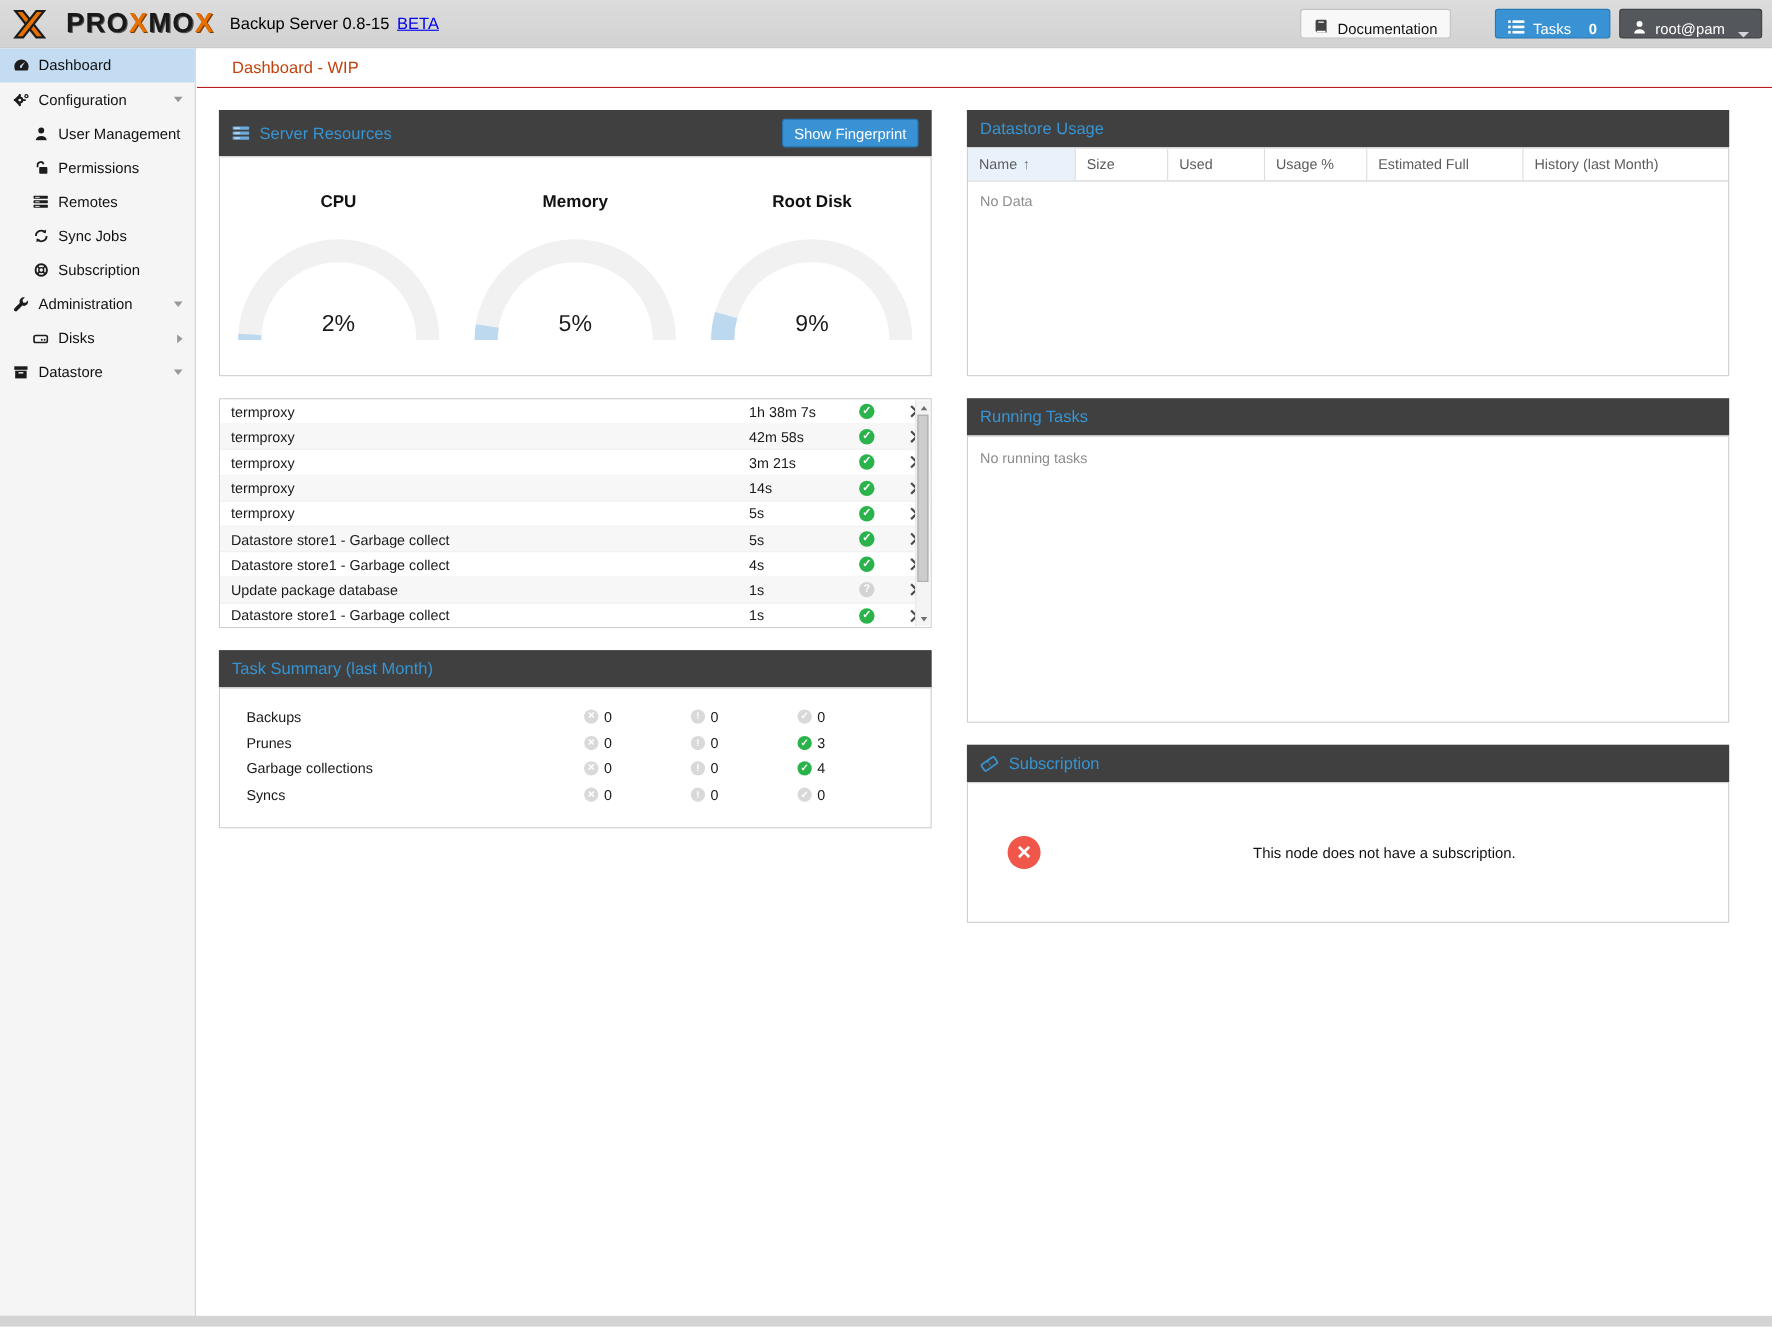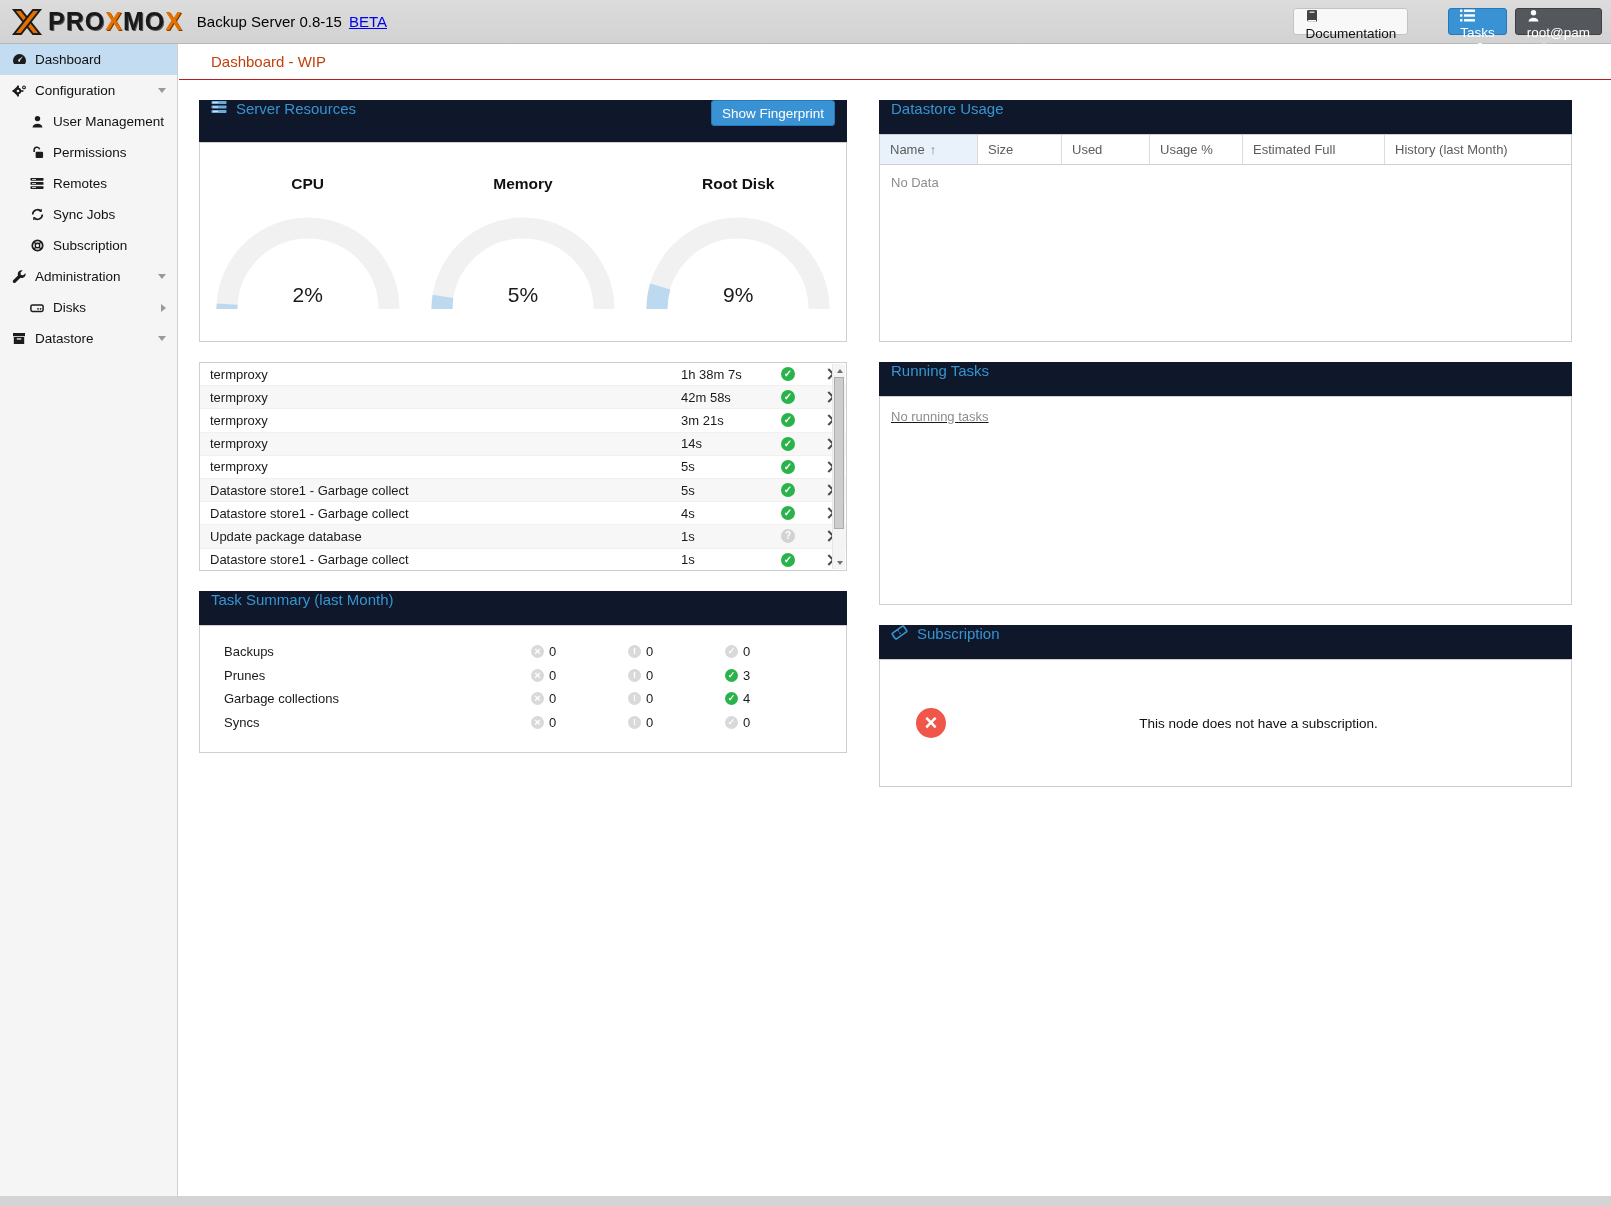--- a/index.html
+++ b/index.html
@@ -3,29 +3,29 @@
 <meta charset="utf-8">
 <style>
   * { margin:0; padding:0; box-sizing:border-box; }
   html,body { width:1611px; height:1206px; overflow:hidden; background:#fff;
               font-family:"Liberation Sans", sans-serif; font-size:13px; color:#1a1a1a; }
 
   
   #header { position:absolute; left:0; top:0; width:1611px; height:44px;
             background:linear-gradient(#dcdcdc,#d2d2d2); border-bottom:1px solid #b9b9b9;
             display:flex; align-items:center; }
-  .logo { display:flex; align-items:center; margin-left:10px; }
+  .logo { display:flex; align-items:center; margin-left:10px;gap:12px; }
   .logo-x { width:34px; height:30px; margin-right:4px; }
   .logo-word { font-size:25px; font-weight:bold; letter-spacing:1px; }
   .logo-word .dark { color:#191919; text-shadow:1px 1px 0 #555; }
   .logo-word .orange { color:#e57000; text-shadow:1px 1px 0 #7a3c00; }
   .product { margin-left:14px; font-size:15px; color:#000; }
   .beta-link { margin-left:7px; font-size:15px; color:#0000ee; text-decoration:underline; cursor:pointer; }
   #header-right { margin-left:auto; margin-right:9px; display:flex; align-items:center; gap:8px; }
-  .hbtn { height:27px; border-radius:3px; display:flex; align-items:flex-start; padding:0 11px; cursor:pointer; font-size:13.5px;flex-direction:column; }
+  .hbtn { height:27px; border-radius:3px; display:flex; align-items:flex-end; padding:0 11px; cursor:pointer; font-size:13.5px; }
   .hbtn-doc { background:#f8f8f8; border:1px solid #c3c3c3; color:#111; }
   .hbtn-tasks { background:#3892d4; border:1px solid #2678b8; color:#fff;margin-left:32px; }
   .hbtn-user { background:#54585c; border:1px solid #3c4043; color:#fff; }
   .hbtn .ic { margin-right:8px; display:inline-block; }
   .badge { font-weight:bold; margin-left:16px; }
   .chev-down { width:0; height:0; border-left:5px solid transparent; border-right:5px solid transparent;
                border-top:5px solid #d6d6d6; margin-left:12px; }
 
   
   #sidebar { position:absolute; left:0; top:44px; width:178px; bottom:10px;
@@ -44,21 +44,21 @@
   #footer { position:absolute; left:0; bottom:0; width:1611px; height:10px; background:#d4d4d4; }
 
   
   #main { position:absolute; left:179px; top:44px; right:0; bottom:10px; background:#fff; overflow:hidden; }
   #titlebar { height:36px; border-bottom:1px solid #b91c1c; display:flex; align-items:center;
               padding-left:32px; color:#c2410c; font-size:15px; }
   .col { position:absolute; top:56px; }
   #col-left  { left:20px;  width:648px; }
   #col-right { left:700px; width:693px; }
   .panel { margin-bottom:20px; }
-  .panel-hd { height:34px; background:#0f172a; display:flex; align-items:flex-start; padding:0 12px;
+  .panel-hd { height:34px; background:#404040; display:flex; align-items:center; padding:0 12px;
               color:#3794d2; font-size:15px; }
   .panel-hd.tall { height:42px; }
   .panel-hd .hd-ic { margin-right:9px; display:flex; }
   .panel-bd { background:#fff; border:1px solid #cfcfcf; position:relative; }
   .muted { color:#8d8d8d; }
 
   
   #sr-bd { height:200px; display:flex; }
   .gauge { width:33.33%; position:relative; padding-top:32px; }
   .gauge-label { text-align:center; font-weight:bold; font-size:15.5px; color:#111; }
@@ -94,21 +94,21 @@
   .st-ic.unknown::before { content:"?"; }
   
   .sb { position:absolute; top:1px; right:1px; bottom:1px; width:13px; background:#f4f4f4; border-left:1px solid #e6e6e6; }
   .sb-up, .sb-dn { position:absolute; left:0; width:13px; height:13px; display:flex; align-items:center; justify-content:center; cursor:pointer; }
   .sb-up { top:0; } .sb-dn { bottom:0; }
   .sb-up i { width:0;height:0;border-left:3.5px solid transparent;border-right:3.5px solid transparent;border-bottom:4.5px solid #6f6f6f; }
   .sb-dn i { width:0;height:0;border-left:3.5px solid transparent;border-right:3.5px solid transparent;border-top:4.5px solid #6f6f6f; }
   .sb-thumb { position:absolute; left:1px; top:13px; width:10px; height:152px; background:#cdcdcd; border:1px solid #ababab; cursor:grab; }
 
   
-  #rt-bd { height:209px;text-decoration:underline; }
+  #rt-bd { height:261px; }
   #rt-empty { padding:12px 0 0 11px; }
 
   
   #ts-bd { height:128px; padding-top:14px; }
   .ts-row { height:23.5px; display:flex; align-items:center; }
   .ts-label { width:331px; padding-left:24px; }
   .ts-cell { width:97px; display:flex; align-items:center; }
   .ts-cell .cnt { margin-left:5px; }
   .sm-ic { width:13px; height:13px; border-radius:50%; background:#d9d9d9; color:#fff;
            font-size:9px; line-height:13px; text-align:center; font-weight:bold; }

